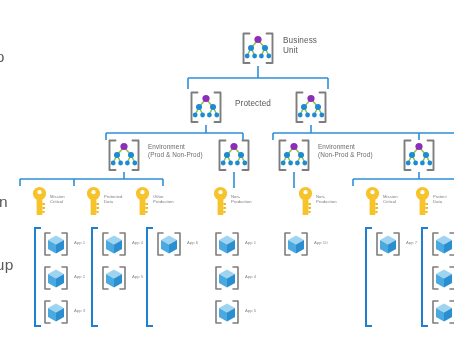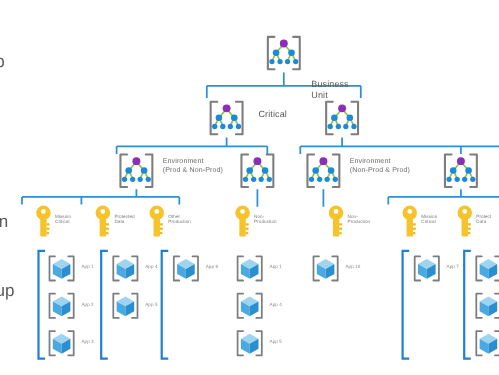--- a/index.html
+++ b/index.html
@@ -111,21 +111,21 @@
     </g>
     <circle cx="19" cy="8.5" r="3.6" fill="#8b2fb9"></circle>
     <circle cx="12" cy="17" r="3.0" fill="#1c8ad6"></circle>
     <circle cx="26" cy="17" r="3.0" fill="#1c8ad6"></circle>
     <circle cx="8.2" cy="25" r="2.4" fill="#1c8ad6"></circle>
     <circle cx="15.6" cy="25" r="2.4" fill="#1c8ad6"></circle>
     <circle cx="22.4" cy="25" r="2.4" fill="#1c8ad6"></circle>
     <circle cx="29.8" cy="25" r="2.4" fill="#1c8ad6"></circle>
   </svg>
       </div>
-      <div class="lbl lbl-big" style="left: 283px; top: 36px; margin-top: 36px;">Business
+      <div class="lbl lbl-big" style="left: 283px; top: 36px;">Business
 Unit</div>
       <div class="node" style="left: 187px; top: 90px;">
         <svg class="mg-icon" width="38" height="35" viewBox="0 0 38 35" xmlns="http://www.w3.org/2000/svg">
     <g fill="none" stroke="#7d7d7d" stroke-width="1.9" stroke-linecap="round" stroke-linejoin="round">
       <path d="M10.5,2.5 L4.5,2.5 L4.5,32 L10.5,32"></path>
       <path d="M27.5,2.5 L33.5,2.5 L33.5,32 L27.5,32"></path>
     </g>
     <g stroke="#8cc63f" stroke-width="1.5" fill="none">
       <path d="M19,9 L12,17"></path>
             <path d="M19,9 L26,17"></path>
@@ -159,21 +159,21 @@
     </g>
     <circle cx="19" cy="8.5" r="3.6" fill="#8b2fb9"></circle>
     <circle cx="12" cy="17" r="3.0" fill="#1c8ad6"></circle>
     <circle cx="26" cy="17" r="3.0" fill="#1c8ad6"></circle>
     <circle cx="8.2" cy="25" r="2.4" fill="#1c8ad6"></circle>
     <circle cx="15.6" cy="25" r="2.4" fill="#1c8ad6"></circle>
     <circle cx="22.4" cy="25" r="2.4" fill="#1c8ad6"></circle>
     <circle cx="29.8" cy="25" r="2.4" fill="#1c8ad6"></circle>
   </svg>
       </div>
-      <div class="lbl lbl-big" style="left: 235px; top: 99px;">Critical</div>
+      <div class="lbl lbl-big" style="left: 235px; top: 99px;">Protected</div>
       <div class="node" style="left: 105px; top: 138px;">
         <svg class="mg-icon" width="38" height="35" viewBox="0 0 38 35" xmlns="http://www.w3.org/2000/svg">
     <g fill="none" stroke="#7d7d7d" stroke-width="1.9" stroke-linecap="round" stroke-linejoin="round">
       <path d="M10.5,2.5 L4.5,2.5 L4.5,32 L10.5,32"></path>
       <path d="M27.5,2.5 L33.5,2.5 L33.5,32 L27.5,32"></path>
     </g>
     <g stroke="#8cc63f" stroke-width="1.5" fill="none">
       <path d="M19,9 L12,17"></path>
             <path d="M19,9 L26,17"></path>
       <path d="M12,17 L8.5,24"></path>

